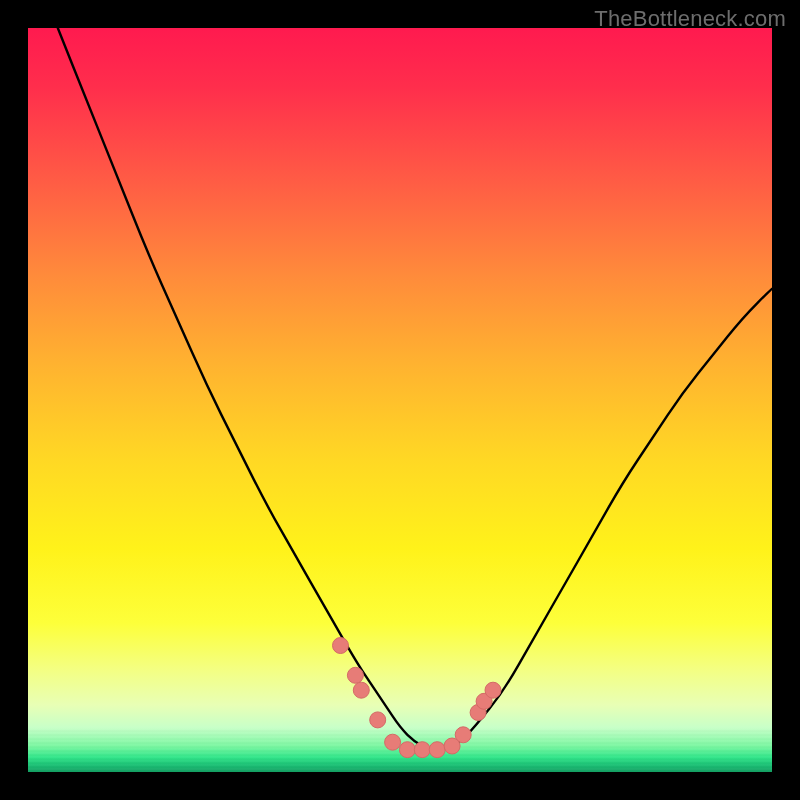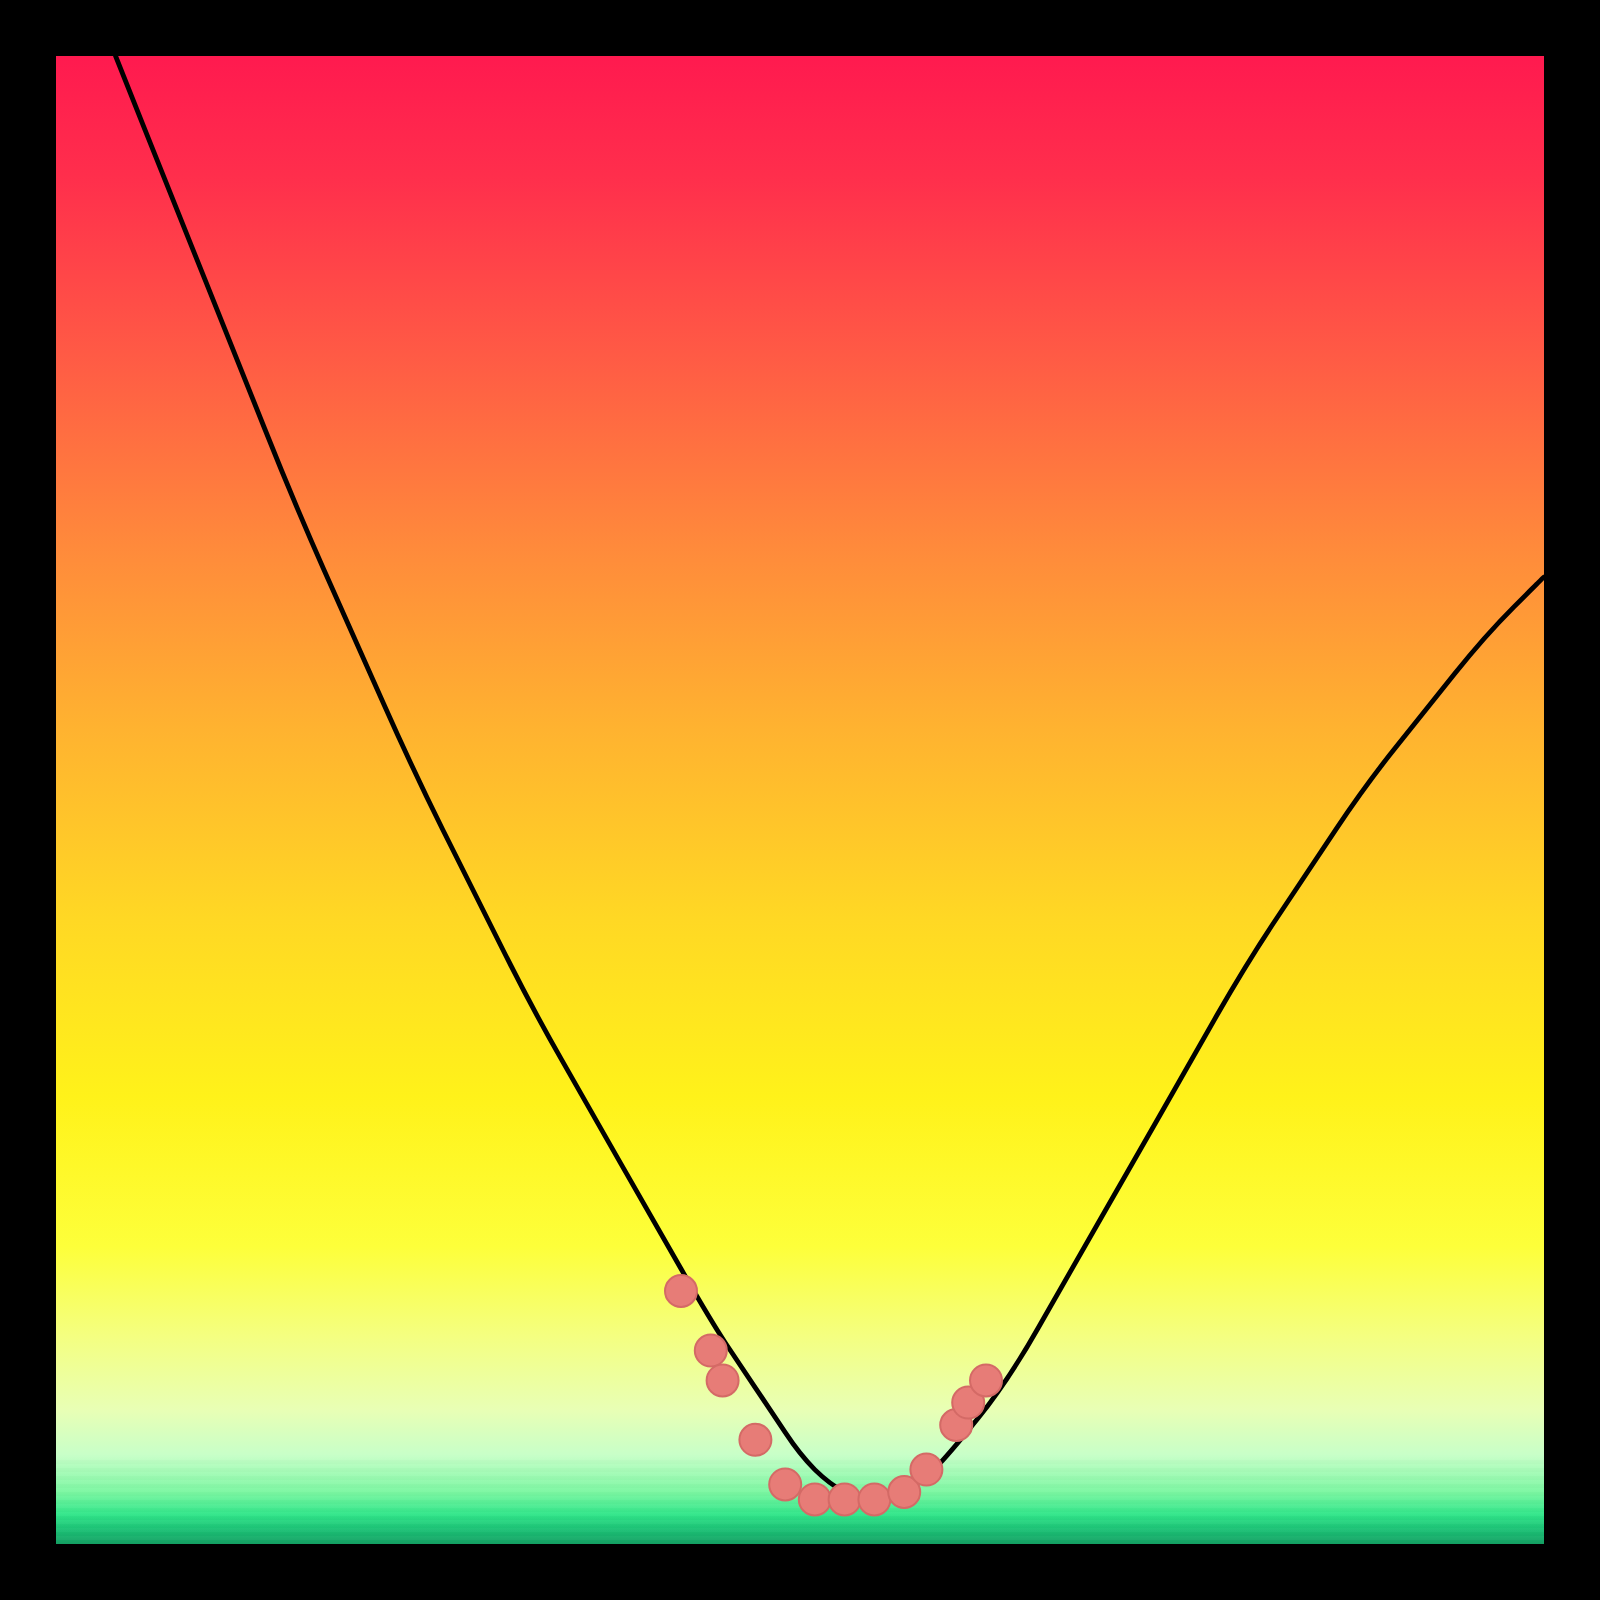--- a/index.html
+++ b/index.html
@@ -103,13 +103,14 @@
           <circle cx="394.3" cy="721.7" r="8" fill="#e77c77" stroke="#d46a66" stroke-width="1"></circle>
           <circle cx="409.2" cy="721.7" r="8" fill="#e77c77" stroke="#d46a66" stroke-width="1"></circle>
           <circle cx="424.1" cy="718.0" r="8" fill="#e77c77" stroke="#d46a66" stroke-width="1"></circle>
           <circle cx="435.2" cy="706.8" r="8" fill="#e77c77" stroke="#d46a66" stroke-width="1"></circle>
           <circle cx="450.1" cy="684.5" r="8" fill="#e77c77" stroke="#d46a66" stroke-width="1"></circle>
           <circle cx="456.1" cy="673.3" r="8" fill="#e77c77" stroke="#d46a66" stroke-width="1"></circle>
           <circle cx="465.0" cy="662.2" r="8" fill="#e77c77" stroke="#d46a66" stroke-width="1"></circle>
         </g>
     </svg>
   </div>
+  <div class="watermark">TheBottleneck.com</div>
 </div>
 
 </body></html>

